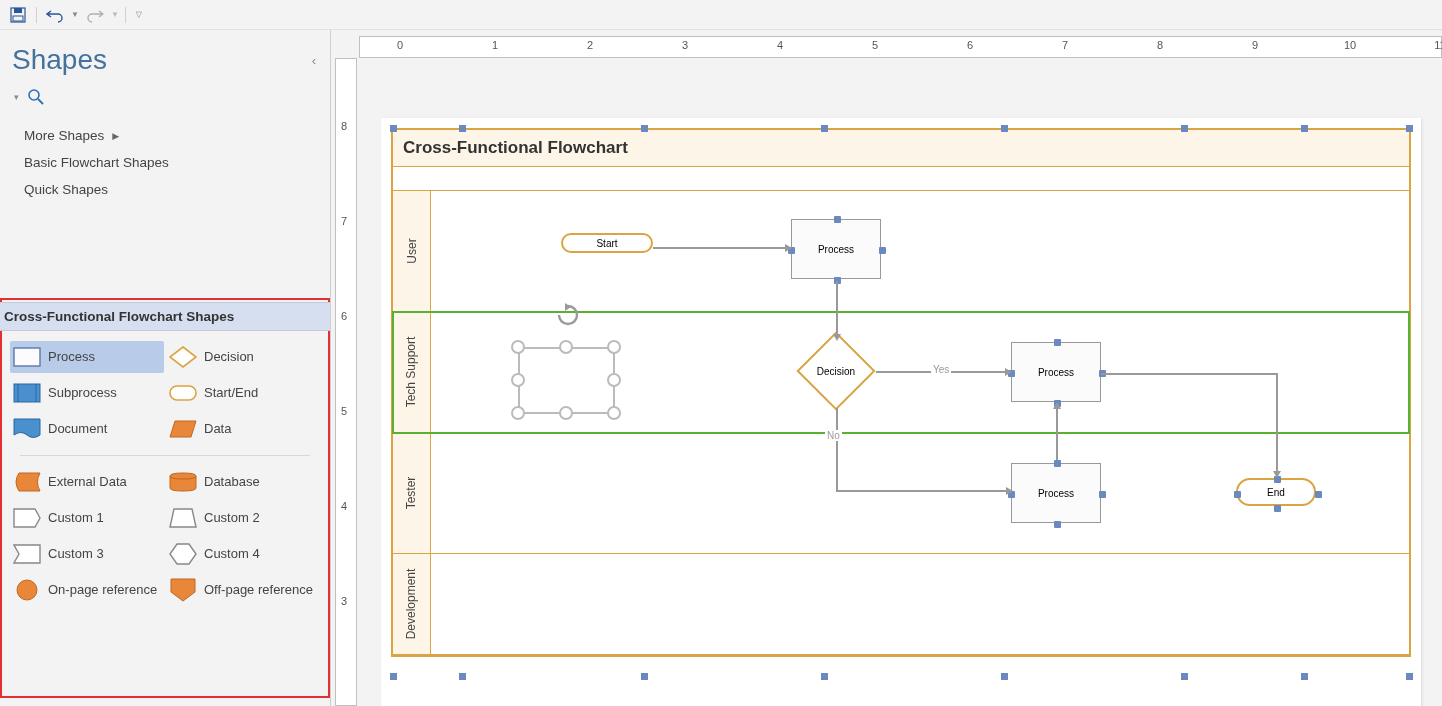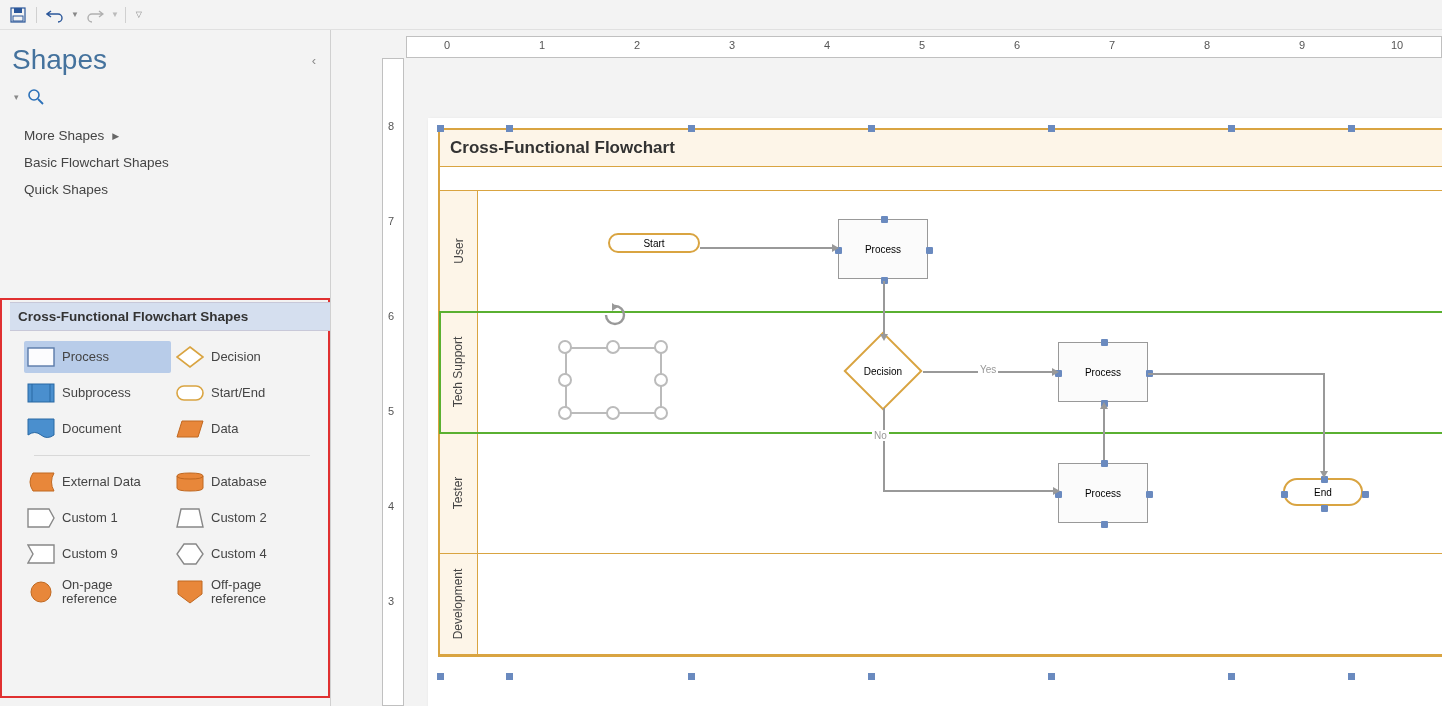--- a/index.html
+++ b/index.html
@@ -5,39 +5,39 @@
 * { box-sizing: border-box; margin: 0; padding: 0; font-family: "Segoe UI", sans-serif; }
 body { background: #f3f3f3; width: 1442px; height: 706px; overflow: hidden; position: relative; }
 
 
 .qa-toolbar { height: 30px; background: #f3f3f3; display: flex; align-items: center; padding: 0 6px; gap: 4px; border-bottom: 1px solid #e0e0e0; }
 .qa-btn { width: 24px; height: 24px; display: flex; align-items: center; justify-content: center; color: #2b579a; }
 .qa-btn.disabled { color: #b0b0b0; }
 .qa-sep { width: 1px; height: 16px; background: #d0d0d0; margin: 0 2px; }
 
 
-.main { display: flex; height: calc(100% - 30px); gap: 47px; }
+.main { display: flex; height: calc(100% - 30px); }
 
 
 .shapes-panel { width: 331px; background: #f3f3f3; border-right: 1px solid #d0d0d0; position: relative; padding: 8px 4px 0 4px; }
 .shapes-title-row { display: flex; justify-content: space-between; align-items: center; padding: 6px 6px 10px 8px; }
 .shapes-title { font-size: 28px; color: #44729d; font-weight: 400; }
 .shapes-collapse { color: #888; font-size: 13px; padding-right: 4px; }
 
 .search-row { display: flex; align-items: center; padding: 0 6px 8px 6px; gap: 2px; }
 .search-input { flex: 1; height: 24px; border: 1px solid #c0c0c0; background: #fff; font-size: 13px; padding: 0 6px; }
 .search-dd { color: #888; font-size: 9px; padding: 0 4px; }
 .search-icon { width: 22px; height: 22px; display: flex; align-items: center; justify-content: center; color: #2b70b8; }
 
 .cat-list { padding: 6px 6px 0 8px; margin-left: 12px; }
 .cat-item { font-size: 13.5px; color: #444; padding: 6px 0; display: flex; align-items: center; gap: 8px; }
 .cat-item .arr { font-size: 9px; color: #666; }
 .cat-active { font-size: 13.5px; font-weight: 700; color: #333; background: #d5dfef; padding: 6px 8px; margin: 2px -4px 0 -8px; border-top: 1px solid #c8c8d8; border-bottom: 1px solid #c8c8d8; }
 
-.shape-grid-wrap { border: 2px solid #e03030; margin: 0 -2px; padding: 0 2px 10px 16px; position: absolute; left: 2px; right: 2px; top: 268px; bottom: 8px; }
+.shape-grid-wrap { border: 2px solid #e03030; margin: 0 -2px; padding: 0 2px 10px 2px; position: absolute; left: 2px; right: 2px; top: 268px; bottom: 8px; }
 .shape-grid { display: grid; grid-template-columns: 1fr 1fr; gap: 4px 2px; padding: 10px 6px 0 6px; }
 .shape-cell { display: flex; align-items: center; gap: 6px; padding: 4px 2px; border-radius: 2px; }
 .shape-cell.sel { background: #b8cce9; }
 .shape-ico { width: 30px; height: 24px; display: flex; align-items: center; justify-content: center; flex-shrink: 0; }
 .shape-lbl { font-size: 13px; color: #444; line-height: 1.1; }
 .hr-sep { grid-column: 1 / -1; height: 1px; background: #d8d8d8; margin: 6px 10px; }
 
 
 .canvas-area { flex: 1; position: relative; background: #f3f3f3; }
 .h-ruler { position: absolute; left: 28px; right: 0; top: 6px; height: 22px; background: #fff; border: 1px solid #c0c0c0; }
@@ -239,21 +239,21 @@
               </svg>
             </div>
           <div class="shape-lbl">Custom 2</div>
         </div>
         <div class="shape-cell">
           <div class="shape-ico">
               <svg width="28" height="20">
                 <polygon points="1,1 27,1 27,19 1,19 6,10" fill="#fff" stroke="#888" stroke-width="1.4"></polygon>
               </svg>
             </div>
-          <div class="shape-lbl">Custom 9</div>
+          <div class="shape-lbl">Custom 3</div>
         </div>
         <div class="shape-cell">
           <div class="shape-ico">
               <svg width="28" height="22">
                 <polygon points="8,1 20,1 27,11 20,21 8,21 1,11" fill="#fff" stroke="#888" stroke-width="1.4"></polygon>
               </svg>
             </div>
           <div class="shape-lbl">Custom 4</div>
         </div>
         <div class="shape-cell">

